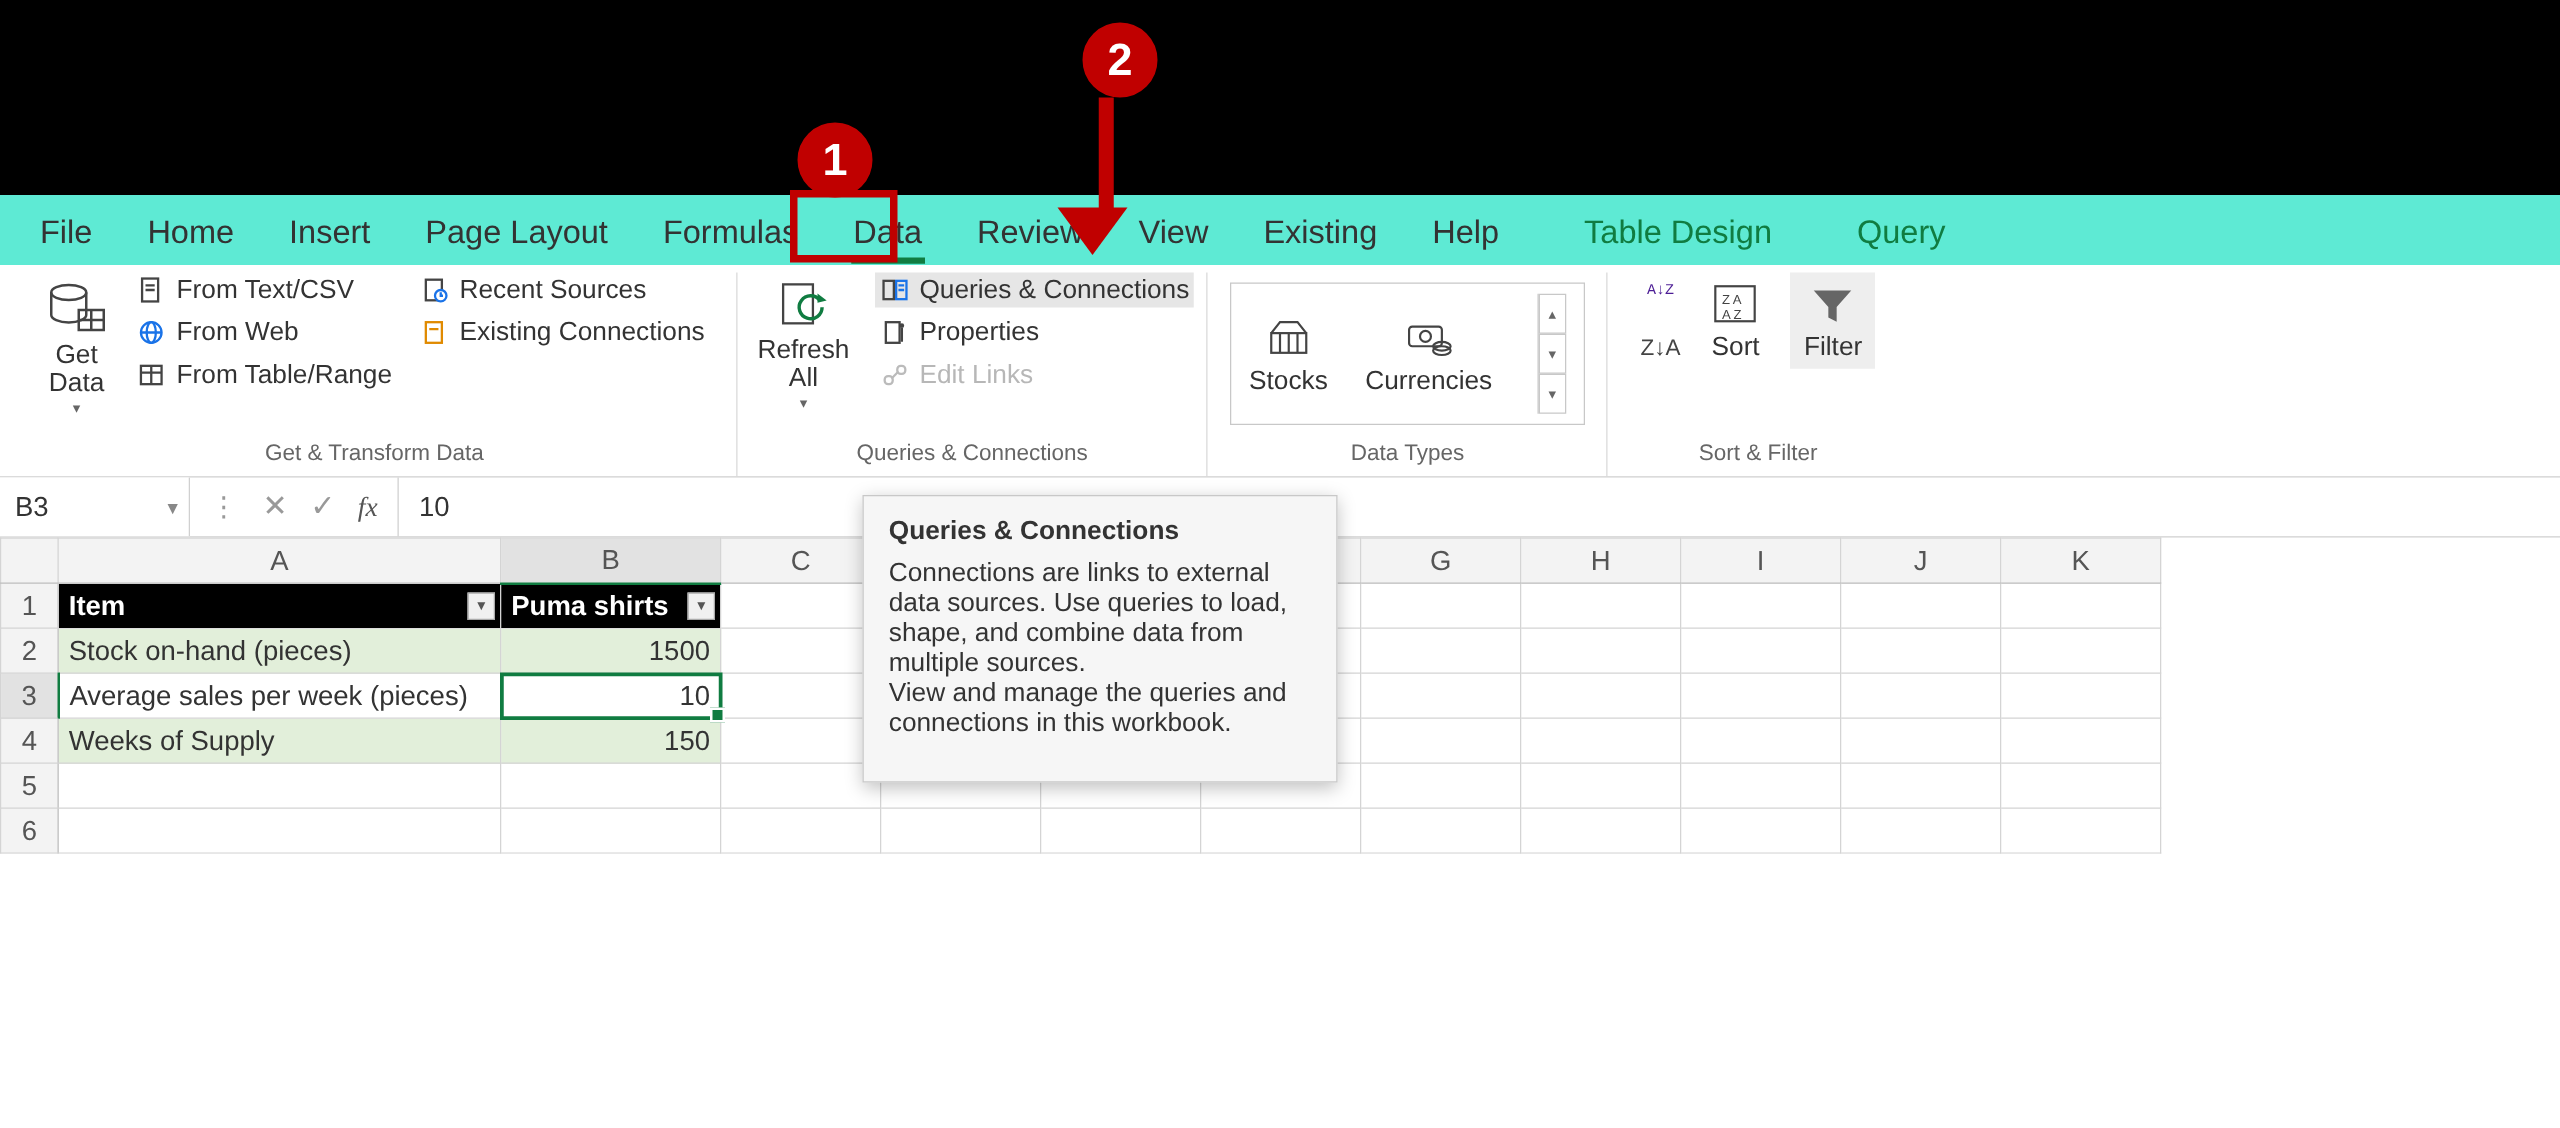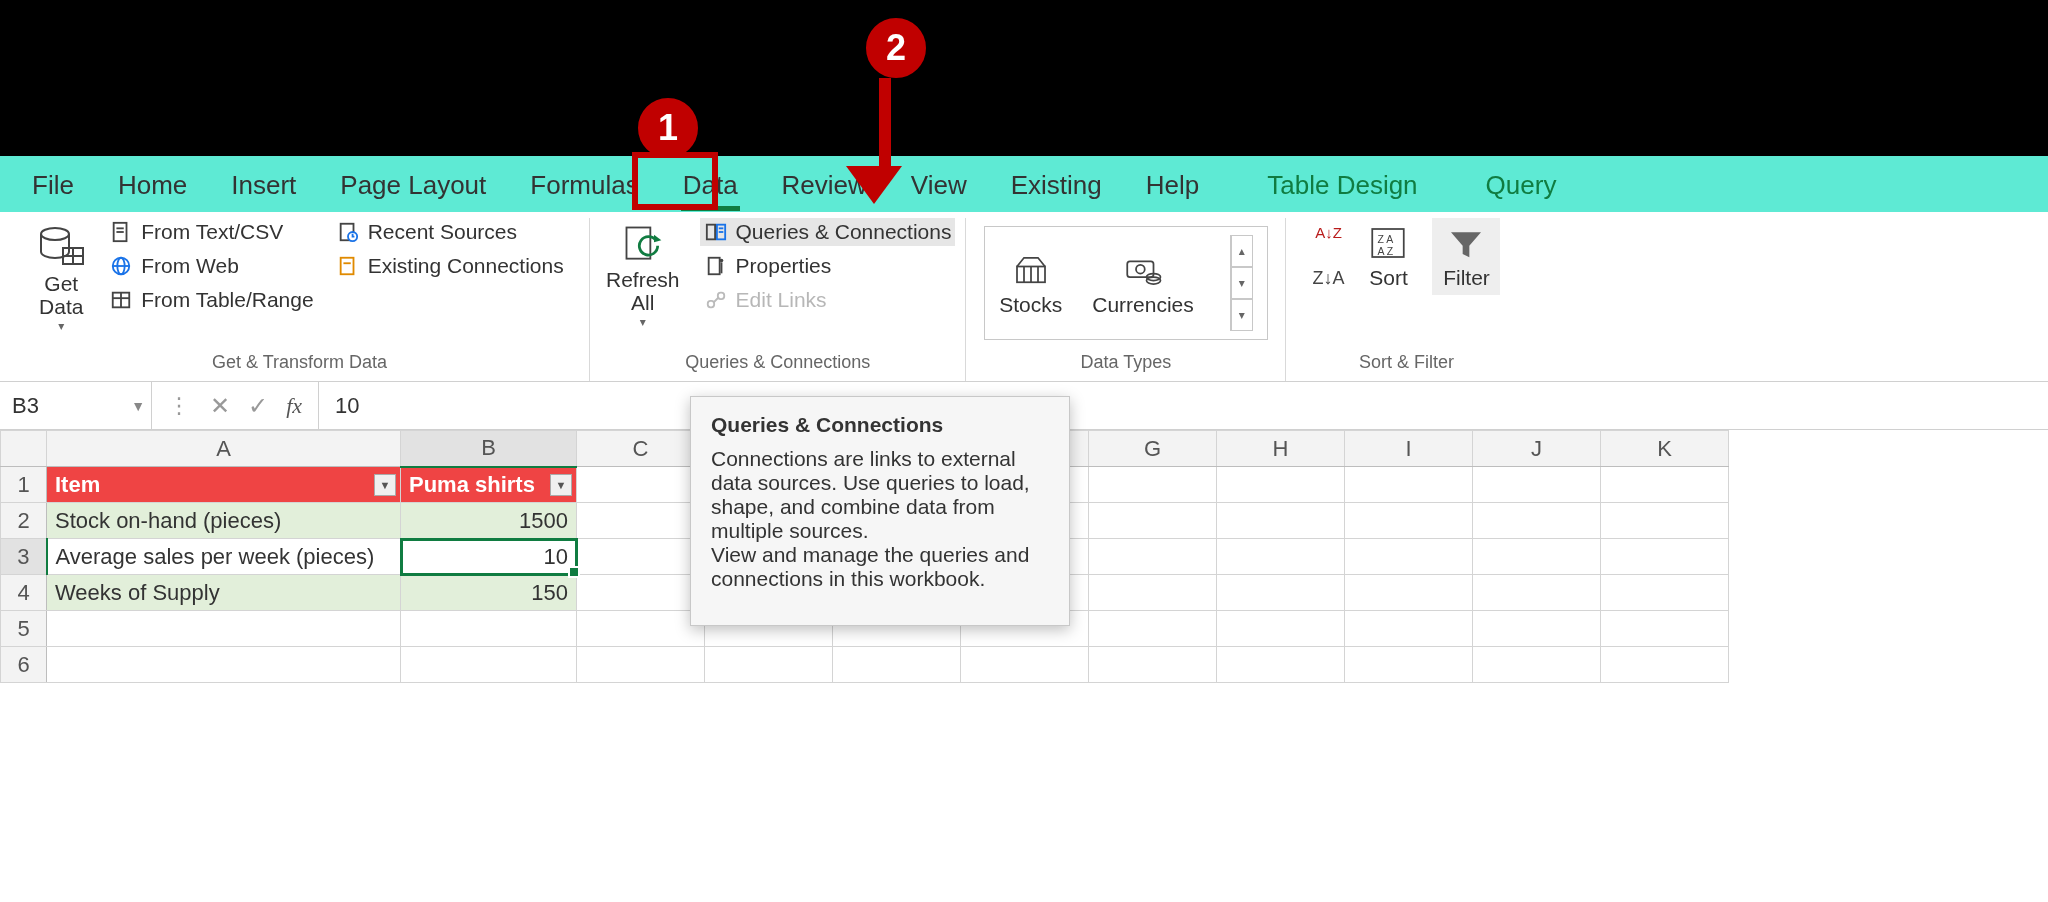--- a/index.html
+++ b/index.html
@@ -217,21 +217,21 @@
   }
   table.grid td.rowhead.sel {
     background:#e2e2e2;
     border-right:2px solid #107C41;
   }
   .corner {
     background: #f3f3f3;
     width:46px;
   }
   
-  .tblhdr { background: #ef4444; color:#fff; font-weight:700; position:relative; }
+  .tblhdr { background: #000000; color:#fff; font-weight:700; position:relative; }
   .tblalt0 { background: #E2EFDA; }
   .tblalt1 { background: #ffffff; }
   .numcell { text-align: right !important; }
   .filter-btn {
     position:absolute; right:4px; top:50%; transform:translateY(-50%);
     width:22px; height:22px; background:#f0f0f0; border:1px solid #aaa;
     display:flex;align-items:center;justify-content:center;font-size:11px;color:#555;
   }
   .active-cell {
     outline: 3px solid #107C41;
@@ -451,21 +451,21 @@
         </div>
       </div>
     </div>
     <div class="group-label">Data Types</div>
   </div>
 
   <div class="group" style="min-width:240px;">
     <div class="group-content">
       <div class="mini-list" style="gap:18px;">
         <div class="mini">
-          <span class="icon" style="font-size:15px;color:#b91c1c;">A↓Z</span>
+          <span class="icon" style="font-size:12px;color:#4c1d95;font-family:Liberation Mono, monospace;">A↓Z</span>
         </div>
         <div class="mini">
           <span class="icon" style="font-size:18px;color:#444;">Z↓A</span>
         </div>
       </div>
       <div class="vbtn">
         <span class="icon bigicon">
             <svg viewBox="0 0 48 48" width="42" height="42">
               <rect x="6" y="8" width="36" height="32" fill="none" stroke="#444" stroke-width="2"></rect>
               <text x="12" y="24" font-size="12" fill="#444">Z A</text>

